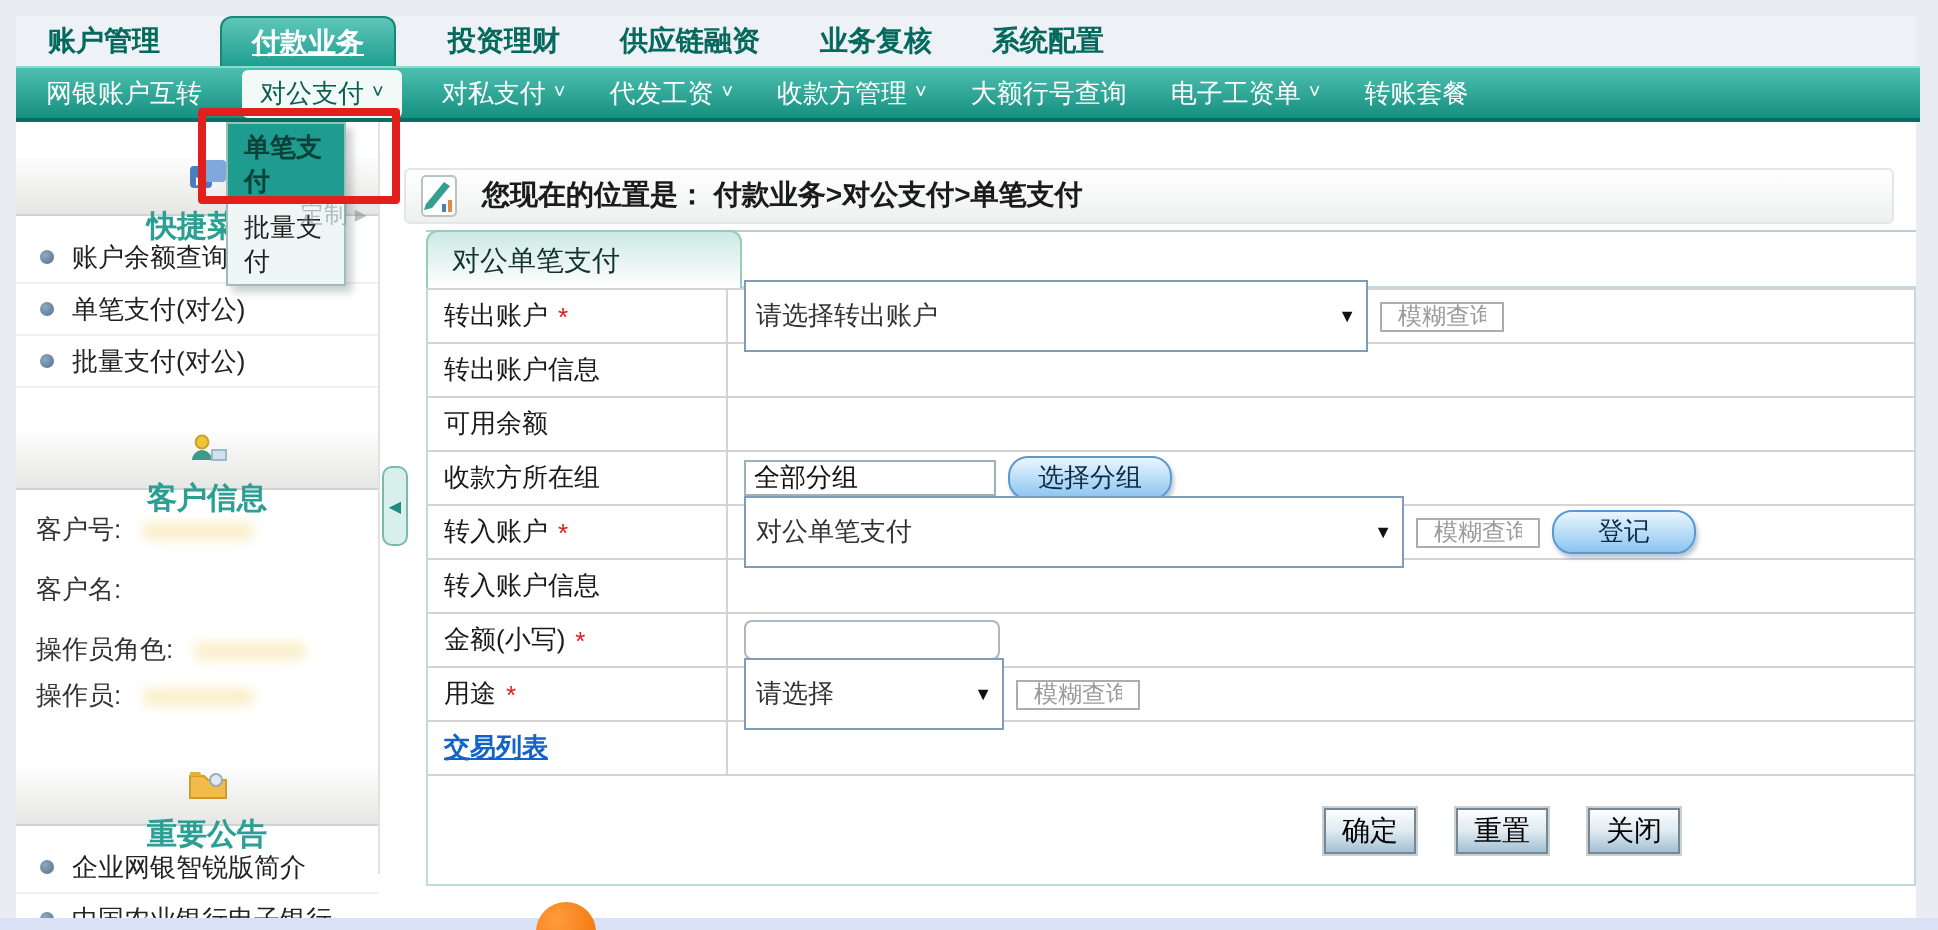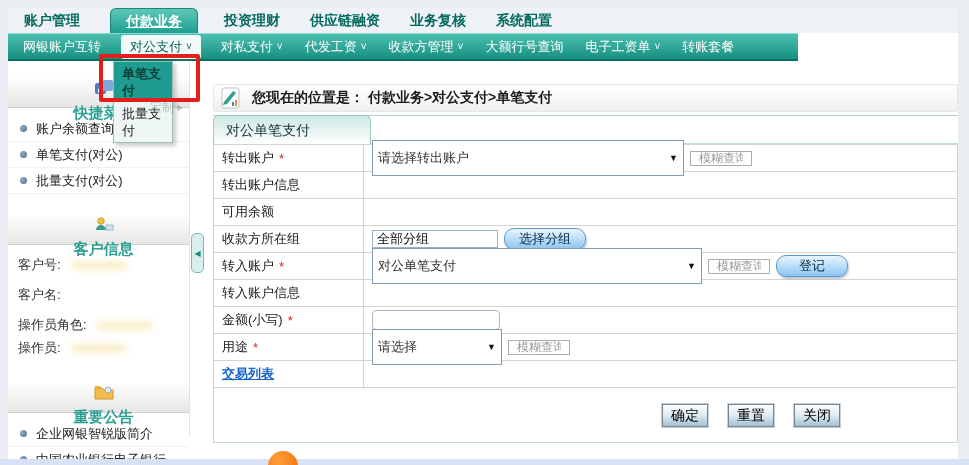--- a/index.html
+++ b/index.html
@@ -9,21 +9,21 @@
 
   
   .topmenu { position:absolute; left:0; top:0; width:950px; height:25px; background:#eef1f6;
              display:flex; align-items:stretch; padding-left:16px; }
   .tm-item { color:#056a5d; font-weight:bold; font-size:14px; line-height:25px; margin-right:30px; cursor:pointer; white-space:nowrap; }
   .tm-active { background:linear-gradient(#5ec7b9,#1f9e8f); border:1px solid #178878; border-bottom:none;
                border-radius:6px 6px 0 0; padding:0 15px; margin-right:26px; }
   .tm-active span { color:#fff; text-decoration:underline; }
 
   
-  .navbar { position:absolute; left:0; top:25px; width:790px; height:28px;
+  .navbar { position:absolute; left:0; top:25px; width:952px; height:28px;
             background:linear-gradient(#4dbfb1,#169080); border-top:1px solid #8adccf;
             border-bottom:2px solid #0a6e61; display:flex; align-items:center; padding-left:4px; }
   .nav-item { color:#fff; font-size:13px; margin:0 11px; display:flex; align-items:center; gap:4px; white-space:nowrap; cursor:pointer; }
   .nav-active { background:#f2faf8; color:#0b5d52; border-radius:3px; padding:3px 9px; margin:0 9px; }
   .chev { font-size:10px; line-height:1; }
 
   
   .dropdown { position:absolute; left:113px; top:61px; width:60px; background:#eef7f5;
               border:1px solid #9fbeb8; box-shadow:3px 3px 4px rgba(40,60,60,.25); z-index:30; }
   .dd-item { padding:3px 8px; font-size:13px; color:#222; cursor:pointer; }
@@ -54,21 +54,21 @@
   .sb-field + .sb-field { margin-top:14px; }
   .sb-field.tight { margin-top:7px; }
   .blur { display:inline-block; width:56px; height:9px; margin-left:10px; background:#f6e3a0;
           filter:blur(3px); opacity:.55; border-radius:4px; }
   .collapse-tab { position:absolute; left:183px; top:225px; width:13px; height:40px;
                   background:#d8efeb; border:1px solid #7bb8ae; border-radius:5px; z-index:5;
                   display:flex; align-items:center; justify-content:center; cursor:pointer;
                   color:#1f8a7d; font-size:8px; }
 
   
-  .breadcrumb-bar { position:absolute; left:205px; top:76px; width:745px; height:28px;
+  .breadcrumb-bar { position:absolute; left:194px; top:76px; width:745px; height:28px;
                     background:linear-gradient(#ffffff,#eef0ef); border:1px solid #e3e7e6; border-radius:3px;
                     display:flex; align-items:center; gap:10px; padding-left:6px;
                     font-weight:bold; font-size:14px; color:#1b1b1b; }
   .strip-line { position:absolute; left:205px; top:107px; width:745px; height:0; border-top:1px solid #b7d0cc; z-index:1; }
   .content-tab { position:absolute; left:205px; top:107px; width:158px; height:29px; z-index:2;
                  background:linear-gradient(#cde9e4,#ffffff); border:1px solid #98cac2; border-bottom:none;
                  border-radius:6px 6px 0 0; font-size:14px; color:#12332e; line-height:28px; padding-left:12px; cursor:pointer; }
   .panel { position:absolute; left:205px; top:135px; width:745px; height:300px;
            background:#fff; border:1px solid #c2dbd6; }
   .ftable { border-top:1px solid #d4d4d4; }

